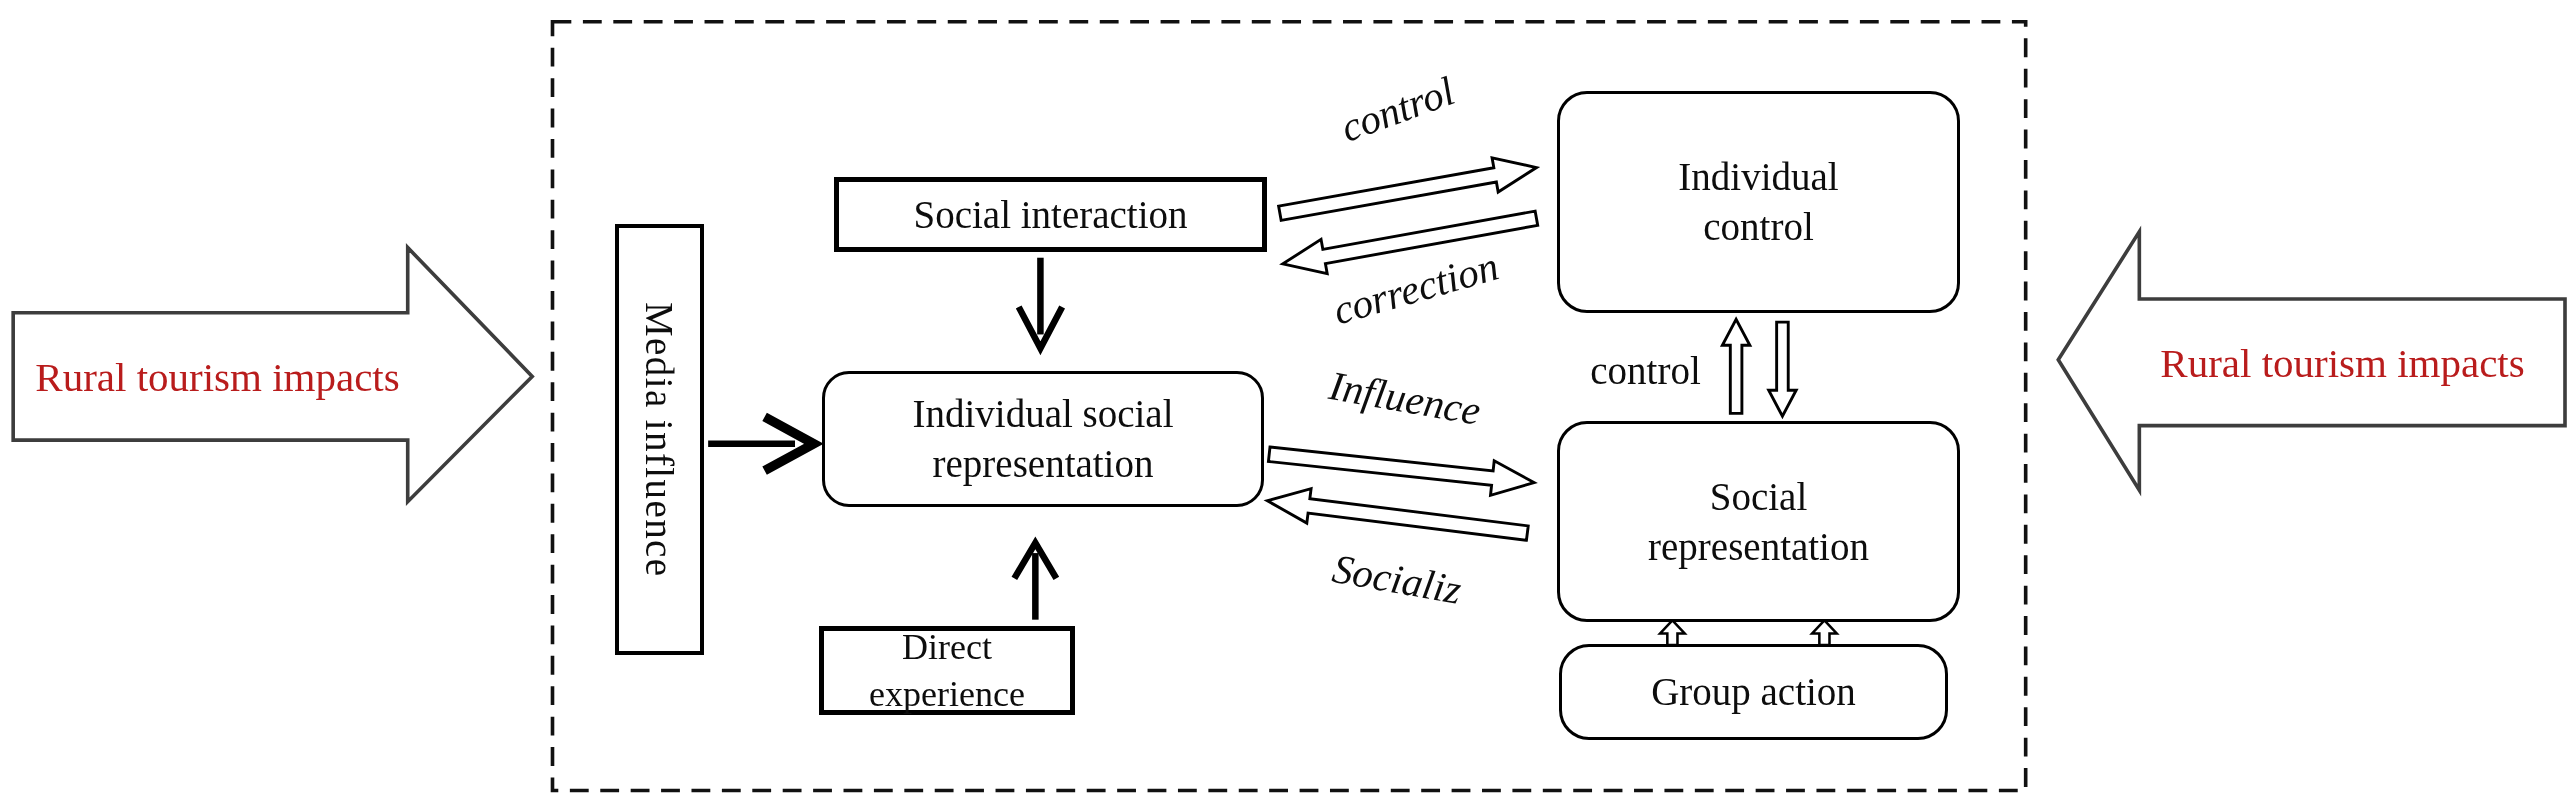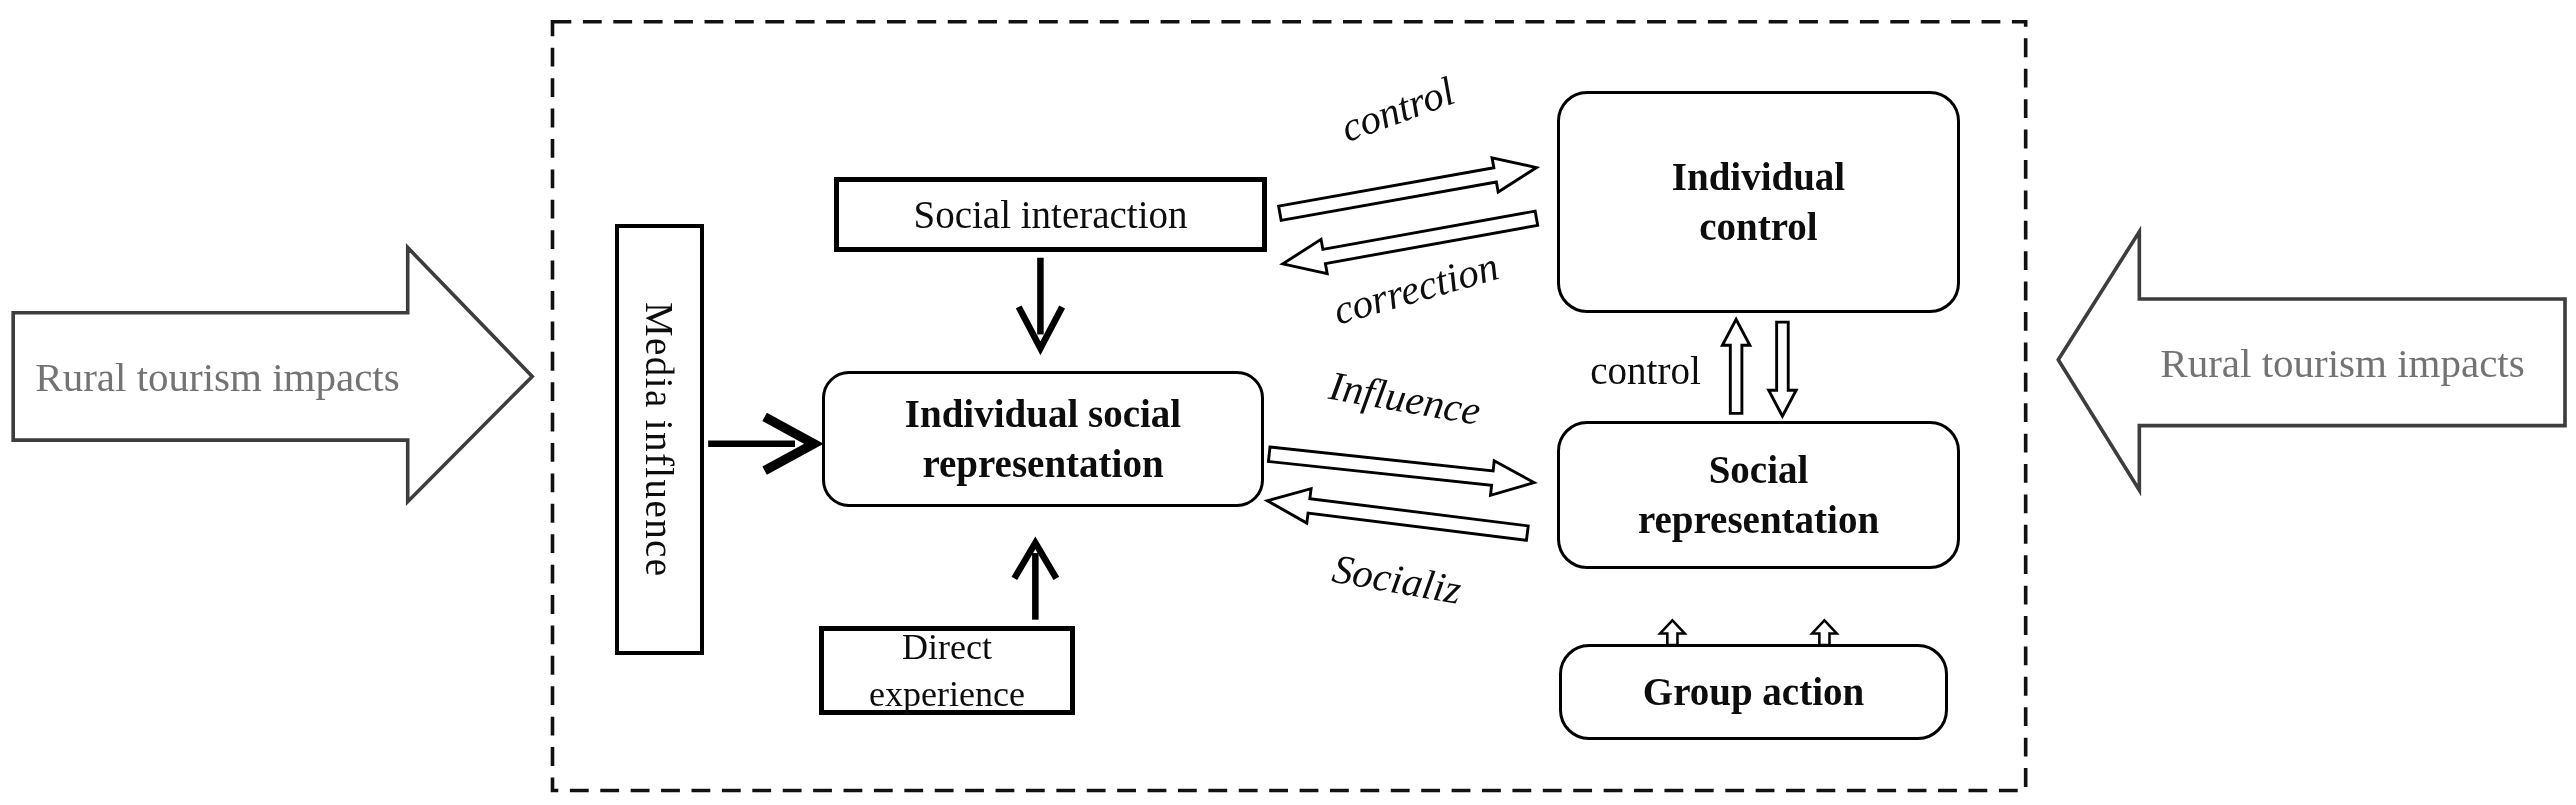--- a/index.html
+++ b/index.html
@@ -16,25 +16,25 @@
     position:absolute;
     display:flex;align-items:center;justify-content:center;
     text-align:center;
     background:#ffffff;
     border:4.3px solid #000;
     box-sizing:border-box;
     font-size:39px;
     line-height:1.28;
     color:#0d0d0d;
   }
-  .rounded{border-radius:30px;border-width:3.6px;font-weight:bold;}
+  .rounded{border-radius:30px;border-width:3.6px;}
   .banner-text{
     position:absolute;
     display:flex;align-items:center;justify-content:center;
-    font-size:41px;color:#737373;text-align:right;
+    font-size:41px;color:#b91c1c;text-align:right;
   }
   .vert{
     writing-mode:vertical-rl;
     text-orientation:mixed;
     letter-spacing:1.4px;
   }
   .edge-label{
     position:absolute;
     display:flex;align-items:center;justify-content:center;
     font-size:41px;
@@ -120,21 +120,21 @@
 
   <div class="node" style="left:819px;top:626px;width:256px;height:89px;border-width:5px;font-size:36px;">Direct experience</div>
 
   <div class="node rounded" style="left:1557px;top:91px;width:403px;height:222px;">
     <div>
       <div>Individual</div>
       <div>control</div>
     </div>
   </div>
 
-  <div class="node rounded" style="left:1557px;top:421px;width:403px;height:148px;">
+  <div class="node rounded" style="left:1557px;top:421px;width:403px;height:201px;">
     <div>
       <div>Social</div>
       <div>representation</div>
     </div>
   </div>
 
   <div class="node rounded" style="left:1559px;top:644px;width:389px;height:96px;">Group action</div>
 
   <div class="edge-label it" style="left:1296px;top:69px;width:203px;height:80px;transform:rotate(-20deg);">control</div>
 

